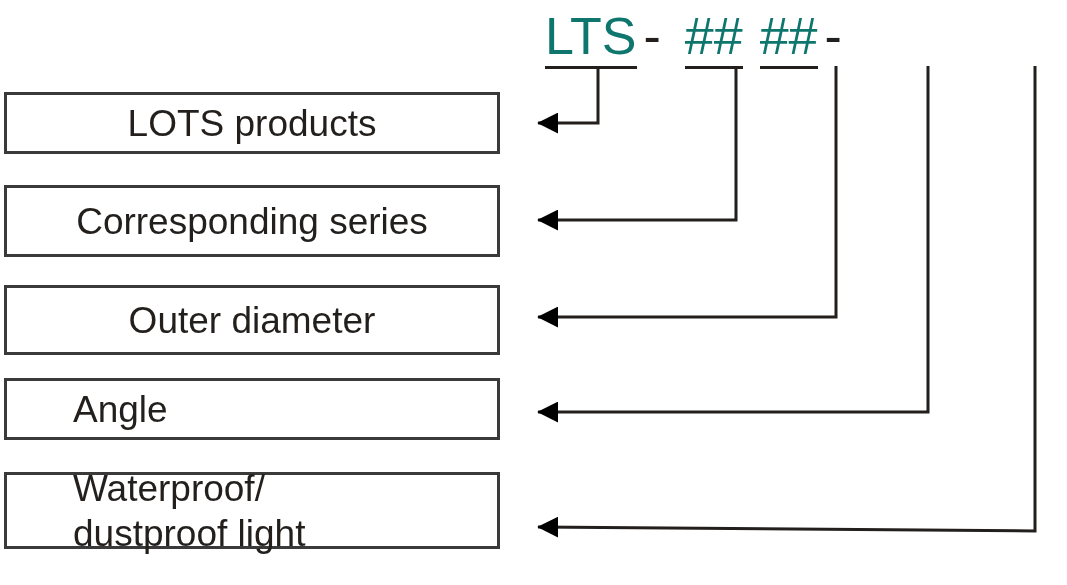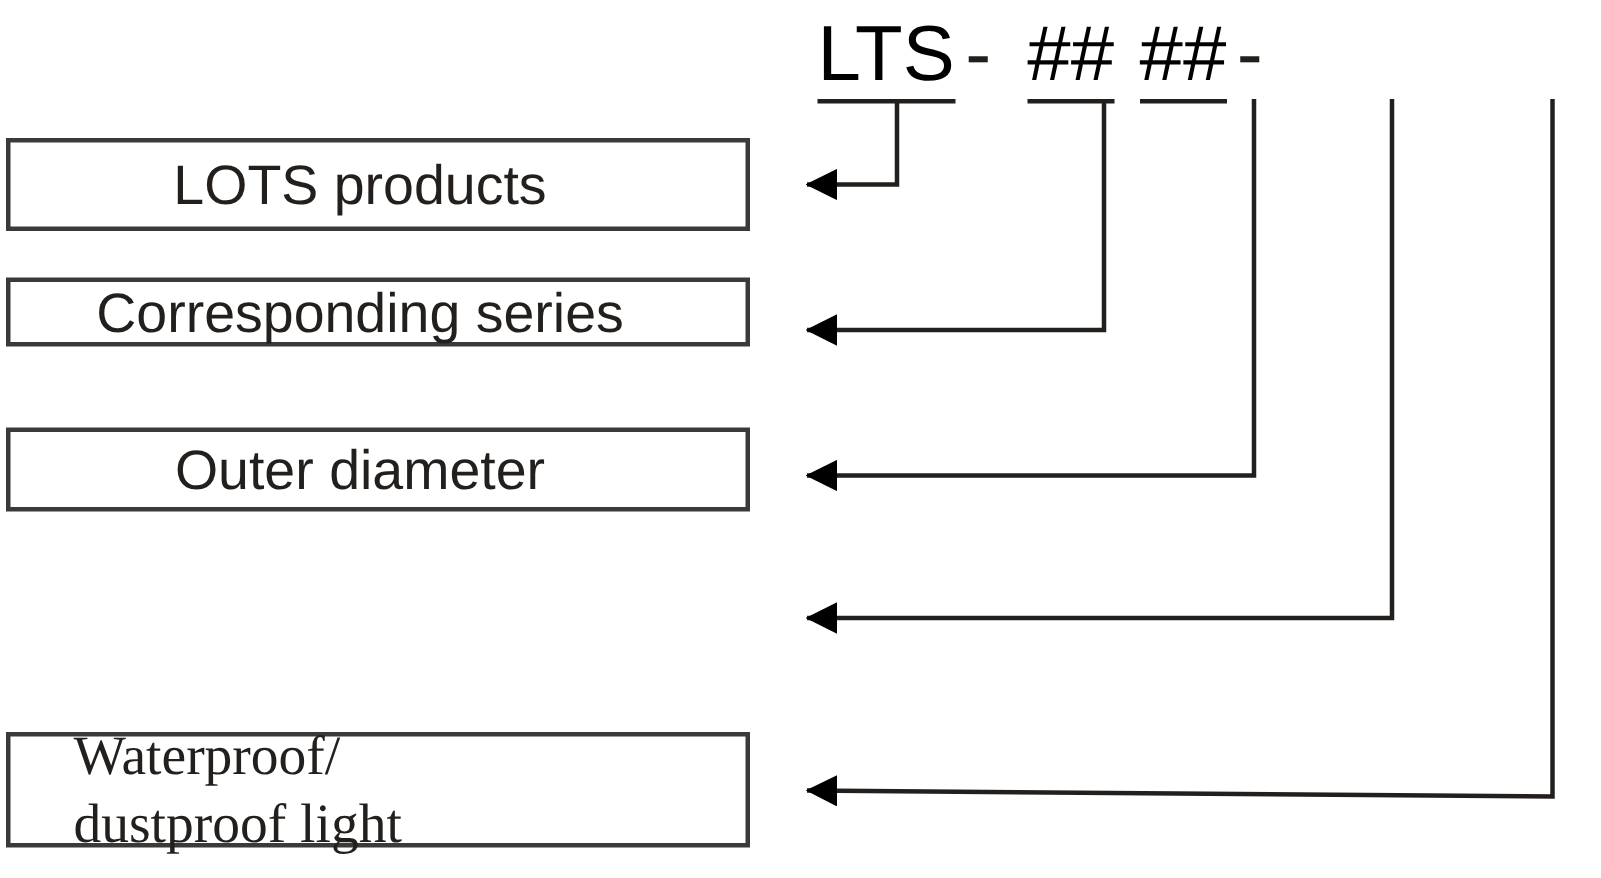--- a/index.html
+++ b/index.html
@@ -24,21 +24,21 @@
     top: 8px;
     height: 62px;
     display: flex;
     flex-direction: row;
     align-items: baseline;
     white-space: nowrap;
   }
   .code-seg {
     font-size: 52px;
     font-weight: 400;
-    color: #000000;
+    color: #0f766e;
     line-height: 56px;
     letter-spacing: 0px;
   }
   .code-seg.underlined {
     border-bottom: 3px solid #231f1c;
     padding-bottom: 2px;
   }
   .code-sep {
     font-size: 52px;
     color: #231f1c;
@@ -52,20 +52,21 @@
   
   .label-box {
     position: absolute;
     left: 4px;
     width: 496px;
     box-sizing: border-box;
     border: 3px solid #3a3a3a;
     background: #ffffff;
     display: flex;
     align-items: center;
+    padding-left: 24px;
   }
   .label-text {
     font-size: 37px;
     color: #231f1c;
     line-height: 45px;
     padding-left: 42px;
     white-space: pre-line;
   }
   .label-text.centered {
     padding-left: 0;
@@ -97,30 +98,33 @@
     <span class="code-seg underlined">##</span>
     <span class="code-gap"></span>
     <span class="code-seg underlined">##</span>
     <span class="code-sep">-</span>
   </div>
 
   <div class="label-box" style="top:92px;height:62px;">
     <span class="label-text centered">LOTS products</span>
   </div>
 
-  <div class="label-box" style="top:185px;height:46px;">
+  <div class="label-box" style="top:185px;height:72px;">
     <span class="label-text centered">Corresponding series</span>
   </div>
 
-  <div class="label-box" style="top:285px;height:56px;">
+  <div class="label-box" style="top:285px;height:70px;">
     <span class="label-text centered">Outer diameter</span>
   </div>
 
+  <div class="label-box" style="top:378px;height:62px;">
+    <span class="label-text">Angle</span>
+  </div>
 
-  <div class="label-box" style="top:488px;height:77px;font-family:Liberation Serif, serif;">
+  <div class="label-box" style="top:472px;height:77px;">
     <span class="label-text">Waterproof/
 dustproof light</span>
   </div>
 
   <svg id="connectors" viewBox="0 0 1067 585">
     <defs>
       <marker id="arrow" viewBox="0 0 10 10" refX="9.6" refY="5" markerWidth="7" markerHeight="7" orient="auto-start-reverse">
         <path d="M 0 0 L 10 5 L 0 10 z" fill="#000000"></path>
       </marker>
     </defs>

